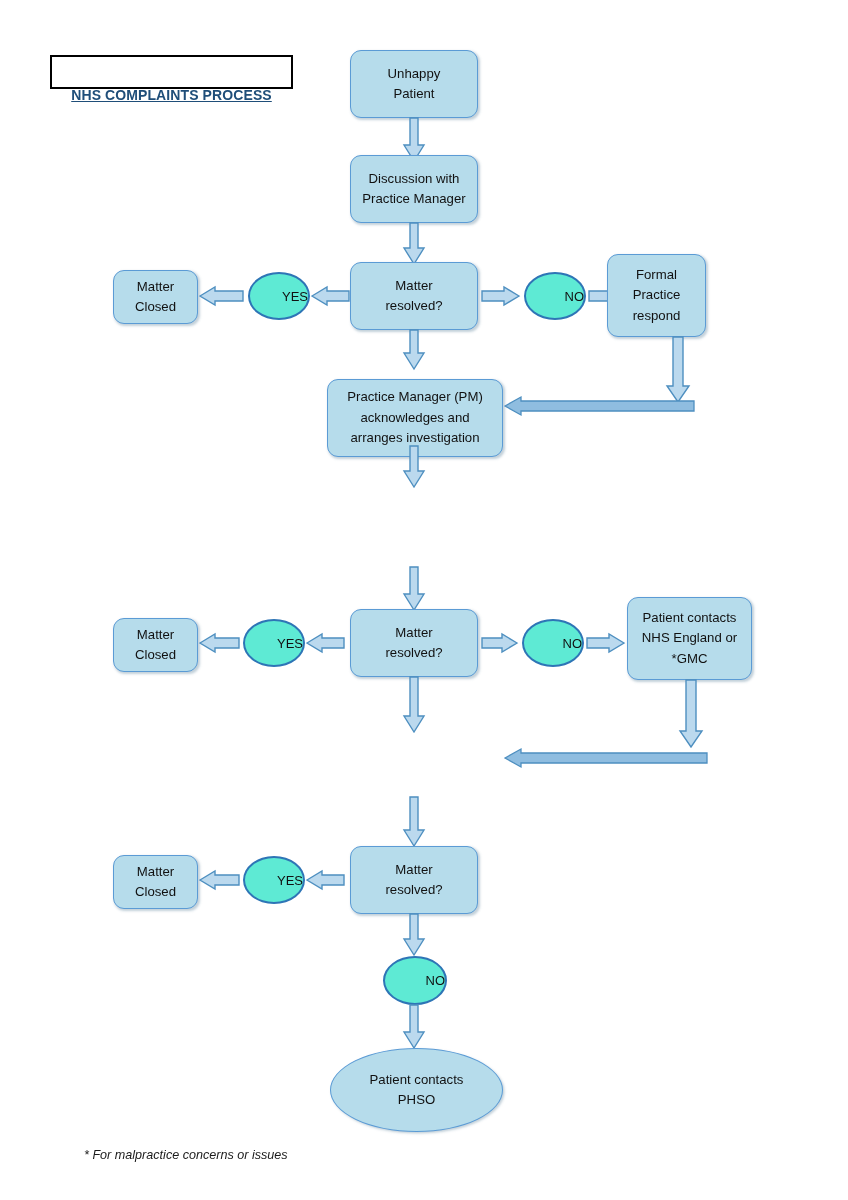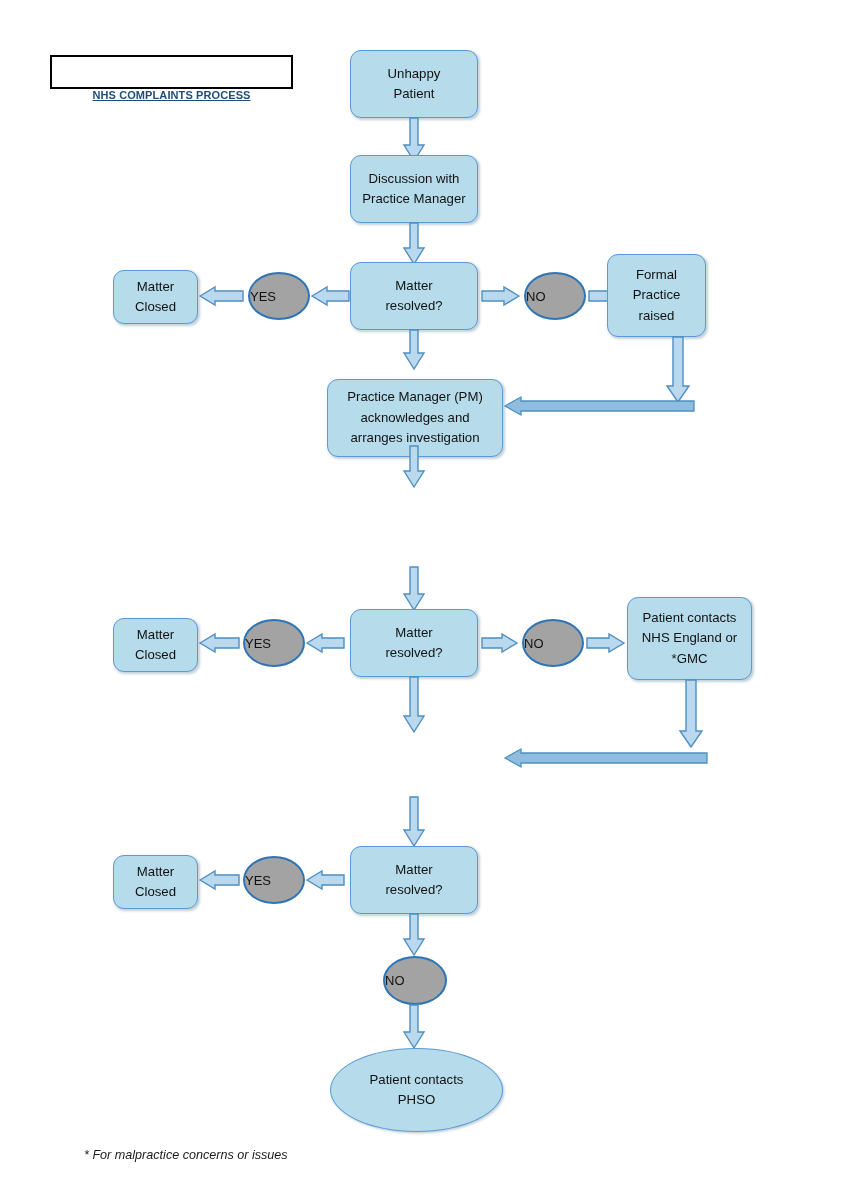--- a/index.html
+++ b/index.html
@@ -28,21 +28,21 @@
     width: 243px;
     height: 34px;
     border: 2px solid #000000;
     background: #ffffff;
     display: flex;
     align-items: center;
     justify-content: center;
     box-sizing: border-box;
   }
   .title-text {
-    font-size: 11px;
+    font-size: 14px;
     font-weight: bold;
     color: #1F4E79;
     text-decoration: underline;
     letter-spacing: 0.1px;
     white-space: nowrap;
     margin-top: 45px;
   }
 
   
   .node {
@@ -62,26 +62,26 @@
     padding: 2px 4px;
   }
   .node .lines {
     width: 100%;
   }
 
   
   .dec {
     position: absolute;
     box-sizing: border-box;
-    background: #a3a3a3;
+    background: #5eead4;
     border: 2.2px solid #2E75B6;
     border-radius: 50%;
     display: flex;
     align-items: center;
-    justify-content: flex-start;
+    justify-content: flex-end;
     font-size: 13px;
     color: #111111;
   }
 
   
   .term {
     position: absolute;
     box-sizing: border-box;
     background: #B6DCEB;
     border: 1.6px solid #5B9BD5;
@@ -191,21 +191,21 @@
   <div class="arrow" style="left:589px; top:285px;">
     <svg width="38" height="22" viewBox="0 0 38 22">
       <polygon points="37,11 22,2 22,6 0,6 0,16 22,16 22,20" fill="#BBD9EE" stroke="#4E8FC0" stroke-width="1.4"></polygon>
     </svg>
   </div>
 
   <div class="node" style="left:607px; top:254px; width:99px; height:83px;">
     <div class="lines">
       <div>Formal</div>
       <div>Practice</div>
-      <div>raised</div>
+      <div>respond</div>
     </div>
   </div>
 
   <div class="arrow" style="left:666px; top:337px;">
     <svg width="24" height="66" viewBox="0 0 24 66">
       <polygon points="7,0 17,0 17,49 23,49 12,65 1,49 7,49" fill="#BBD9EE" stroke="#4E8FC0" stroke-width="1.4"></polygon>
     </svg>
   </div>
 
   <div class="arrow" style="left:505px; top:396px;">

